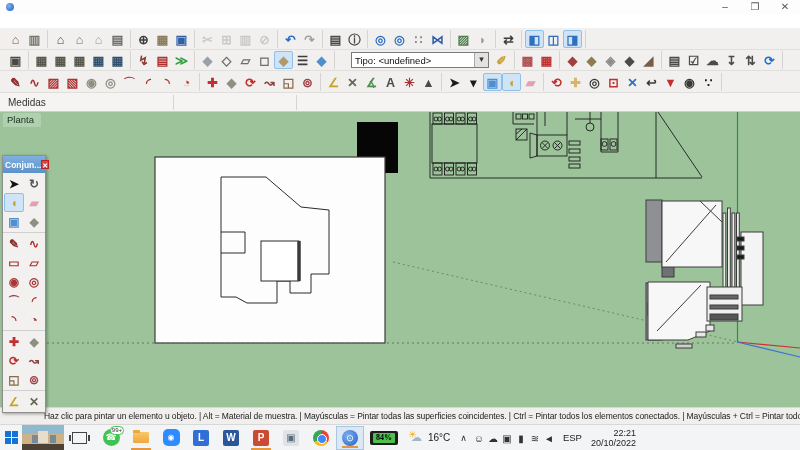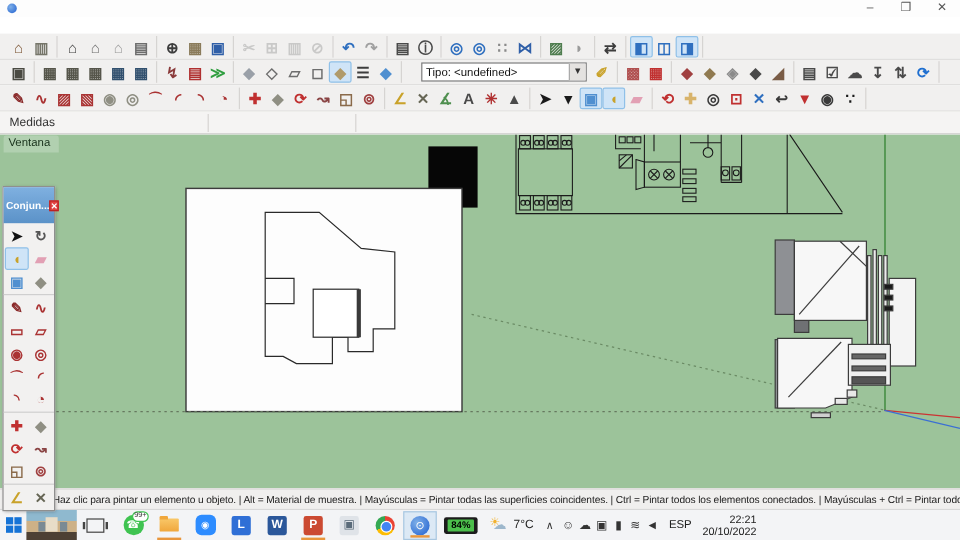--- a/index.html
+++ b/index.html
@@ -37,21 +37,21 @@
   .measure{position:absolute;left:0;top:93px;width:800px;height:19px;background:#f5f4f3;border-bottom:1px solid #cfcecc;display:flex;align-items:center;}
   .measure-label{font-size:10px;color:#333;padding-left:8px;}
   .msep{width:1px;height:15px;background:#d6d4d2;position:absolute;top:2px;}
 
   
   .canvas-wrap{position:absolute;left:0;top:112px;width:800px;height:295px;}
   .scene-tab{position:absolute;left:3px;top:1px;padding:1px 7px 2px 4px;font-size:9.5px;color:#17301a;background:rgba(255,255,255,.22);border-radius:2px 2px 0 0;}
 
   
   .palette{position:absolute;left:2px;top:155px;width:44px;background:#f2f1f0;border:1px solid #8f8f8f;box-shadow:1px 1px 3px rgba(0,0,0,.35);z-index:20;}
-  .ptitle{height:30px;background:linear-gradient(#7fb0e0,#5b92c8);display:flex;align-items:center;color:#fff;font-size:8.5px;font-weight:bold;padding:0 2px;}
+  .ptitle{height:17px;background:linear-gradient(#7fb0e0,#5b92c8);display:flex;align-items:center;color:#fff;font-size:8.5px;font-weight:bold;padding:0 2px;}
   .pclose{margin-left:auto;width:10px;height:9px;background:#e04343;color:#fff;font-size:7px;line-height:9px;text-align:center;border:1px solid #b22;}
   .psec{border-bottom:1px solid #cfcfcf;padding:1px 0;}
   .psec:last-child{border-bottom:none;}
   .prow{display:flex;justify-content:center;}
   .palette .ic{width:20px;height:19px;line-height:19px;font-size:12px;}
 
   
   .statusbar{position:absolute;left:0;top:407px;width:800px;height:17px;background:#f0efee;border-top:1px solid #d8d6d4;display:flex;align-items:center;overflow:hidden;}
   .status-text{font-size:8.5px;letter-spacing:-.1px;color:#222;padding-left:44px;white-space:nowrap;}
 
@@ -81,21 +81,21 @@
   .app-zoom .g{background:#2d8cff;color:#fff;border-radius:5px;width:17px;height:17px;line-height:17px;font-size:8px;}
   .app-l-app .g{background:#2f6fd6;color:#fff;border-radius:2px;width:16px;height:16px;line-height:16px;font-size:10px;font-weight:bold;}
   .app-word .g{background:#2b579a;color:#fff;border-radius:2px;width:16px;height:16px;line-height:16px;font-size:10px;font-weight:bold;}
   .app-powerpoint .g{background:#cb4a32;color:#fff;border-radius:2px;width:16px;height:16px;line-height:16px;font-size:10px;font-weight:bold;}
   .app-photos .g{background:#dfe3e8;color:#5a6b7a;border-radius:2px;width:16px;height:16px;line-height:16px;font-size:10px;}
   .app-chrome .g{width:16px;height:16px;border-radius:50%;font-size:0;position:relative;background:conic-gradient(#ea4335 0 120deg,#fbbc05 0 240deg,#34a853 0 360deg);}
   .app-chrome .g::after{content:"";position:absolute;left:4px;top:4px;width:8px;height:8px;background:#4285f4;border:1.5px solid #fff;border-radius:50%;}
   .app-sketchup{background:#dce9f5;border:1px solid #a9c7e0;width:28px;height:24px;}
   .app-sketchup .g{background:radial-gradient(circle at 35% 35%,#7fb0e8,#1f5fd0);color:#fff;border-radius:50%;width:16px;height:16px;line-height:16px;font-size:9px;}
   .batt-widget{margin-left:6px;background:#1c1c1c;border-radius:2px;padding:2px 3px;display:flex;align-items:center;flex:0 0 auto;}
-  .batt-widget .cell{background:#4cbf4c;color:#000;font-size:8px;font-weight:bold;line-height:10px;padding:0 3px;border-radius:1px;}
+  .batt-widget .cell{background:#4cbf4c;color:#000;font-size:8px;font-weight:bold;line-height:10px;padding:0 3px;border-radius:1px;font-family:Liberation Serif, serif;}
   .weather{display:flex;align-items:center;margin-left:10px;flex:0 0 auto;}
   .wicon{position:relative;width:16px;height:14px;margin-right:4px;}
   .wicon .sun{position:absolute;left:0;top:-2px;color:#f2b22e;font-size:10px;}
   .wicon .cloud{position:absolute;left:3px;top:0;color:#9db7cc;font-size:11px;}
   .wtemp{font-size:10px;color:#222;}
   .tray{display:flex;align-items:center;margin-left:10px;flex:0 0 auto;}
   .tray .caret{font-size:9px;color:#333;margin-right:5px;}
   .tray .ic{width:14px;height:14px;line-height:14px;font-size:10px;font-weight:normal;}
   .lang{font-size:9.5px;color:#222;margin-left:7px;flex:0 0 auto;}
   .clock{display:flex;flex-direction:column;align-items:flex-end;font-size:9px;color:#222;line-height:10px;margin-left:9px;flex:0 0 auto;}
@@ -377,21 +377,21 @@
         <path d="M701 285 L657 331" fill="none"></path>
         <rect x="707" y="287" width="35" height="34" fill="#f0f0f0"></rect>
         <rect x="710" y="295" width="28" height="4" fill="#666666"></rect>
         <rect x="710" y="305" width="28" height="4" fill="#666666"></rect>
         <rect x="710" y="314" width="28" height="6" fill="#555555"></rect>
         <rect x="706" y="325" width="8" height="6" fill="#e8e8e8"></rect>
         <rect x="696" y="332" width="10" height="5" fill="#e8e8e8"></rect>
         <rect x="676" y="344" width="16" height="4" fill="#cfcfcf"></rect>
       </g>
     </svg>
-    <div class="scene-tab">Ventana</div>
+    <div class="scene-tab">Planta</div>
   </div>
 
   <div class="palette">
     <div class="ptitle">
       <span>Conjun...</span>
       <span class="pclose">✕</span>
     </div>
     <div>
         <div class="psec">
           <div class="prow">
@@ -498,21 +498,21 @@
         </span>
       </span>
     <span class="batt-widget">
         <span class="cell">84%</span>
       </span>
     <span class="weather">
       <span class="wicon">
           <span class="sun">☀</span>
           <span class="cloud">☁</span>
         </span>
-      <span class="wtemp">7°C</span>
+      <span class="wtemp">16°C</span>
     </span>
     <span class="tray">
       <span class="caret">∧</span>
       <span style="display:inline-flex">
           <span class="ic" style="color: rgb(51, 51, 51);">☺</span>
           <span class="ic" style="color: rgb(51, 51, 51);">☁</span>
           <span class="ic" style="color: rgb(51, 51, 51);">▣</span>
           <span class="ic" style="color: rgb(51, 51, 51);">▮</span>
           <span class="ic" style="color: rgb(51, 51, 51);">≋</span>
           <span class="ic" style="color: rgb(51, 51, 51);">◄</span>

